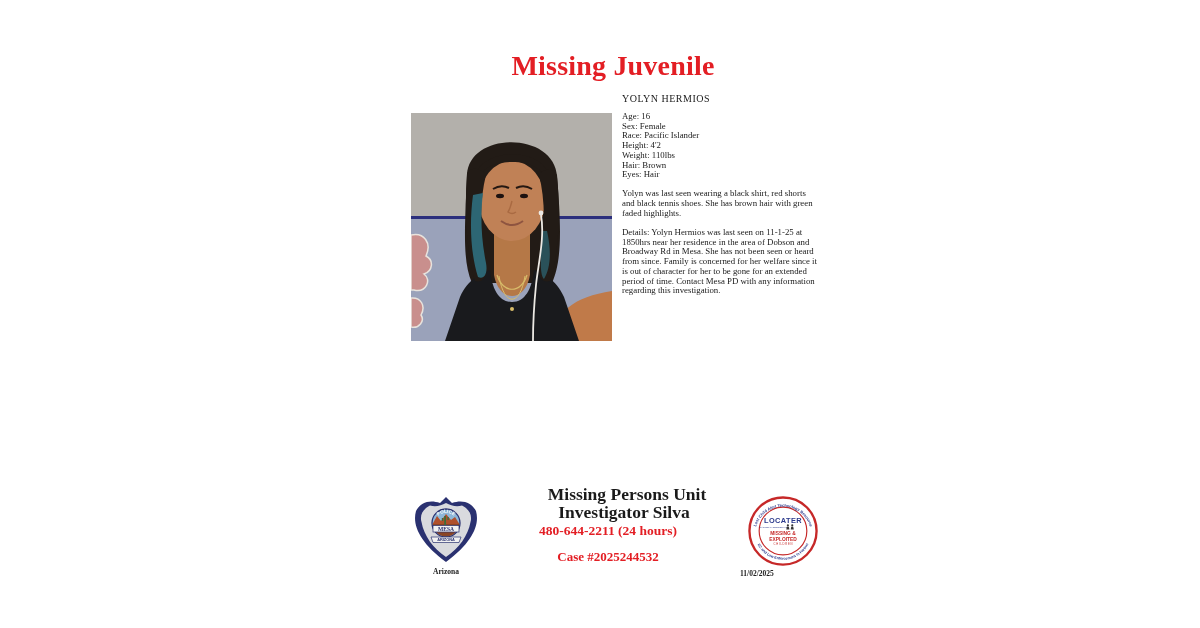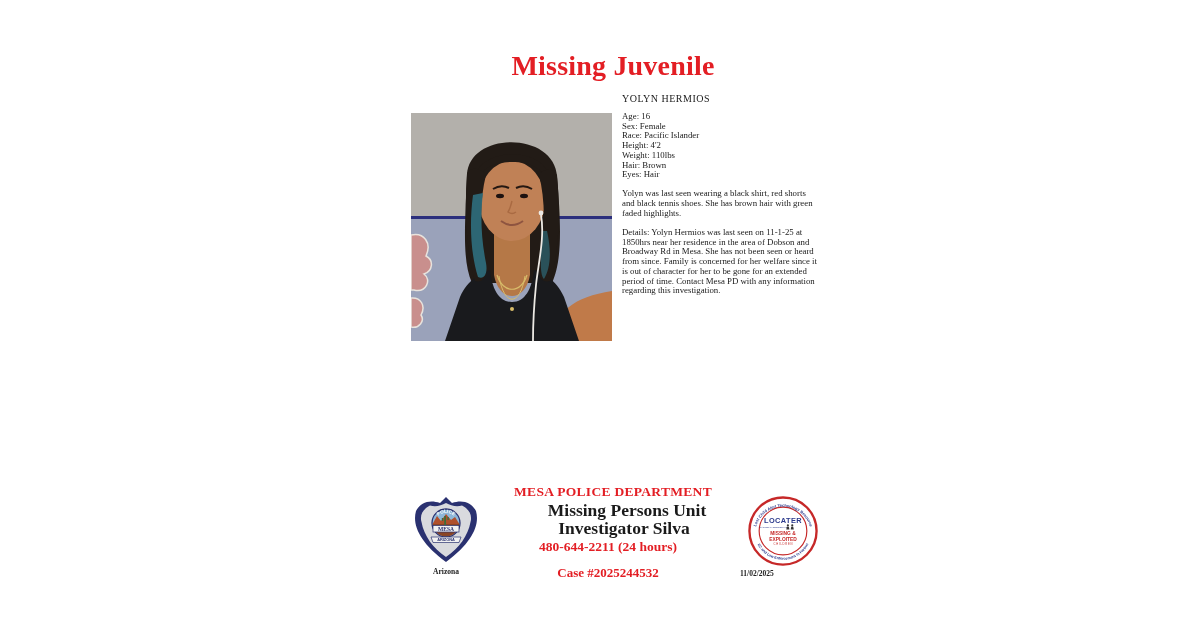--- a/index.html
+++ b/index.html
@@ -122,21 +122,20 @@
       <textPath href="#badgeTopArc" startOffset="50%" text-anchor="middle">POLICE</textPath>
     </text>
     <rect x="22" y="30.5" width="26" height="6.5" fill="#f2f2f2" stroke="#2a3170" stroke-width="0.7"></rect>
     <text x="35" y="35.8" text-anchor="middle" font-family="Liberation Serif, serif" font-size="5.6" font-weight="bold" fill="#2a3170">MESA</text>
     <path d="M20 42 L50 42 L48 47.5 L22 47.5 Z" fill="#f2f2f2" stroke="#2a3170" stroke-width="0.7"></path>
     <text x="35" y="46.4" text-anchor="middle" font-family="Liberation Sans, sans-serif" font-size="3.9" font-weight="bold" fill="#2a3170">ARIZONA</text>
   </svg>
   <div class="badge-caption">Arizona</div>
 
   <div class="footer-text">
-    <div class="ft-dept">MESA POLICE DEPARTMENT</div>
     <div class="ft-unit">Missing Persons Unit</div>
     <div class="ft-inv">Investigator Silva</div>
     <div class="ft-phone">480-644-2211 (24 hours)</div>
     <div class="ft-case">Case #2025244532</div>
   </div>
 
   <svg class="seal" viewBox="0 0 80 74" aria-hidden="true">
     <circle cx="40" cy="36" r="34.5" fill="#ffffff" stroke="#c62828" stroke-width="2.4"></circle>
     <circle cx="40" cy="36" r="24.5" fill="#ffffff" stroke="#c62828" stroke-width="1.2"></circle>
     <path id="sealTopArc" d="M11 40 A 29 29 0 1 1 69 40" fill="none"></path>

